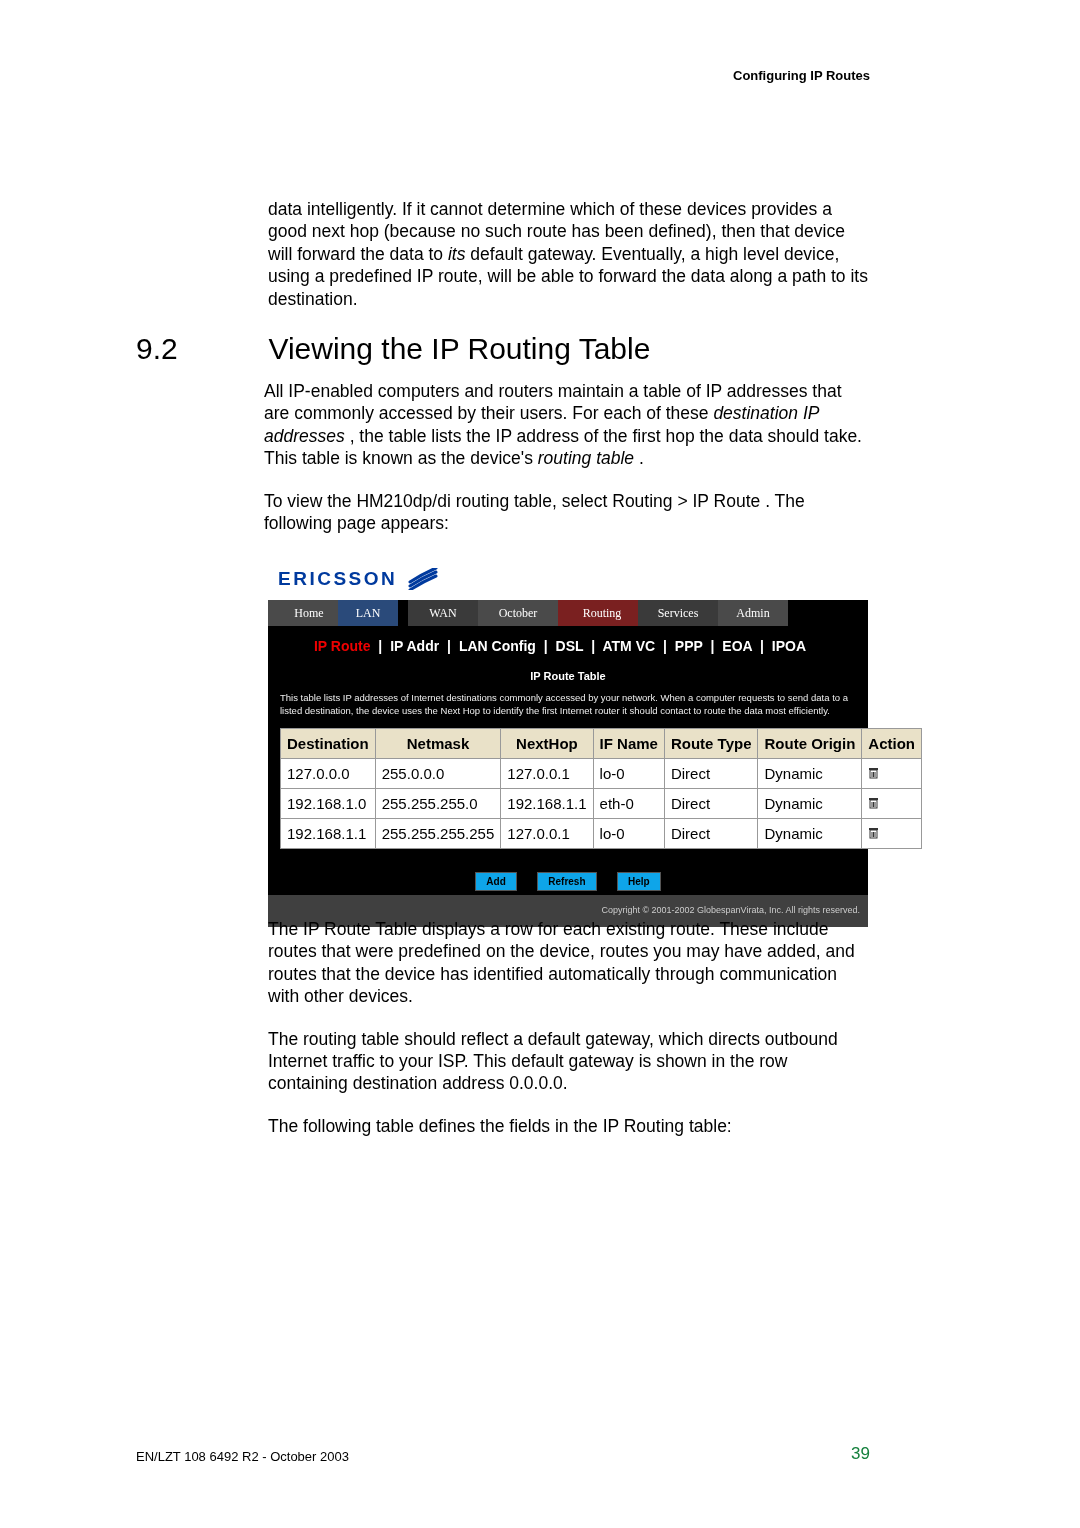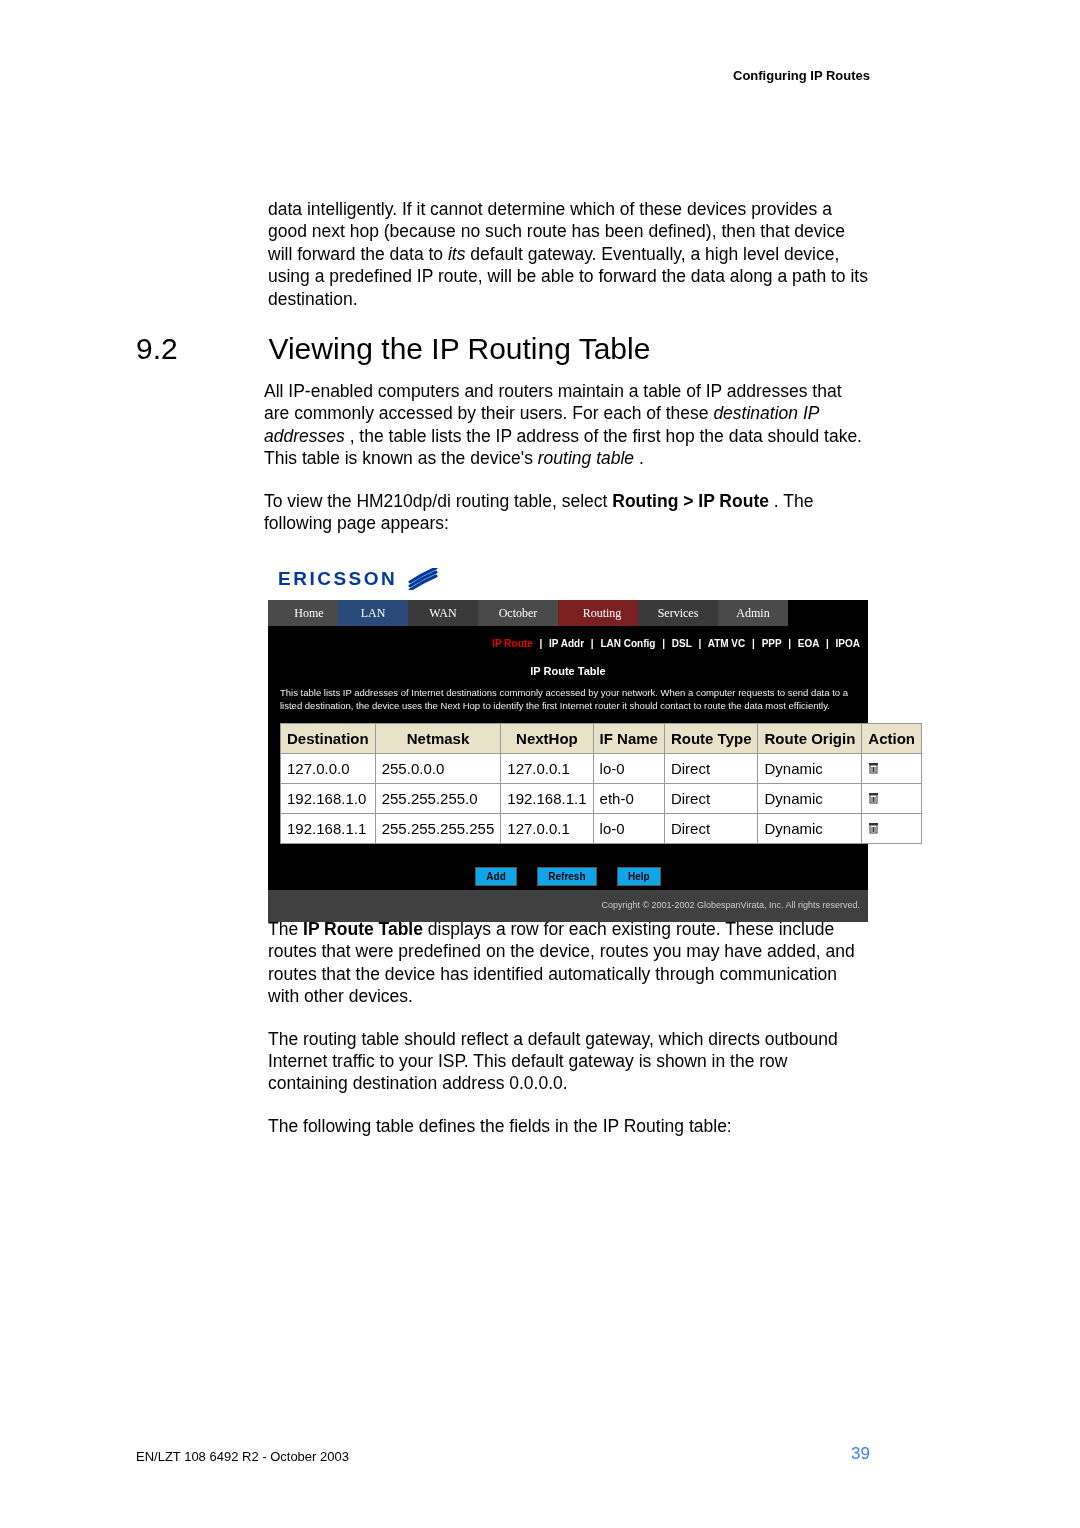--- a/index.html
+++ b/index.html
@@ -55,21 +55,21 @@
   .after-h2 {
     position: absolute;
     left: 264px;
     top: 380px;
     width: 600px;
     font-size: 17.5px;
     line-height: 1.28;
   }
   .para { margin: 0 0 20px 0; }
   em.ital { font-style: italic; }
-  strong.bold { font-weight: bold; }
+  strong.bold { font-weight: normal; }
   
   .router-shot {
     position: absolute;
     left: 268px;
     top: 560px;
     width: 600px;
     font-family: Verdana, Arial, sans-serif;
   }
   .brand-bar {
     background: #fff;
@@ -109,23 +109,23 @@
   .chev-arrow {
     position: absolute;
     top: 0;
     height: 26px;
     width: 12px;
   }
   .chev-arrow svg { display:block; }
   .sub-nav {
     background: #000;
     color: #fff;
-    font-size: 10px;
-    padding: 12px 8px 2px 0;
-    text-align: right;
+    font-size: 14px;
+    padding: 12px 16px 2px 0;
+    text-align: center;
     font-weight: bold;
   }
   .sub-nav .active { color: #e00; }
   .sub-nav .sep { padding: 0 4px; color:#fff;}
   .routetable-wrap {
     background: #000;
     color: #fff;
     padding: 14px 12px 8px 12px;
     font-size: 10px;
   }
@@ -185,21 +185,21 @@
     left: 136px;
     bottom: 64px;
     font-size: 13px;
     color:#000;
   }
   .footer-right {
     position: absolute;
     right: 210px;
     bottom: 64px;
     font-size: 17px;
-    color:#3b82f6;
+    color:#15803d;
   }
 </style>
 </head>
 <body>
 
 <div class="page">
 
   <div class="running-head">Configuring IP Routes</div>
 
   <div class="body-col">
@@ -241,21 +241,21 @@
       </span>
     </div>
 
     <div class="nav-chevrons">
       <div class="chev-item" style="left:0; width:82px; background:#4a4a4a;">Home</div>
       <div class="chev-arrow" style="left:70px;">
           <svg width="12" height="26">
             <polygon points="0,0 12,13 0,26" fill="#4a4a4a"></polygon>
           </svg>
         </div>
-      <div class="chev-item" style="left:70px; width:70px; background:#2a4a7a;">LAN</div>
+      <div class="chev-item" style="left:70px; width:60px; background:#2a4a7a;">LAN</div>
       <div class="chev-arrow" style="left:140px;">
           <svg width="12" height="26">
             <polygon points="0,0 12,13 0,26" fill="#2a4a7a"></polygon>
           </svg>
         </div>
       <div class="chev-item" style="left:140px; width:70px; background:#3a3a3a;">WAN</div>
       <div class="chev-arrow" style="left:210px;">
           <svg width="12" height="26">
             <polygon points="0,0 12,13 0,26" fill="#3a3a3a"></polygon>
           </svg>

